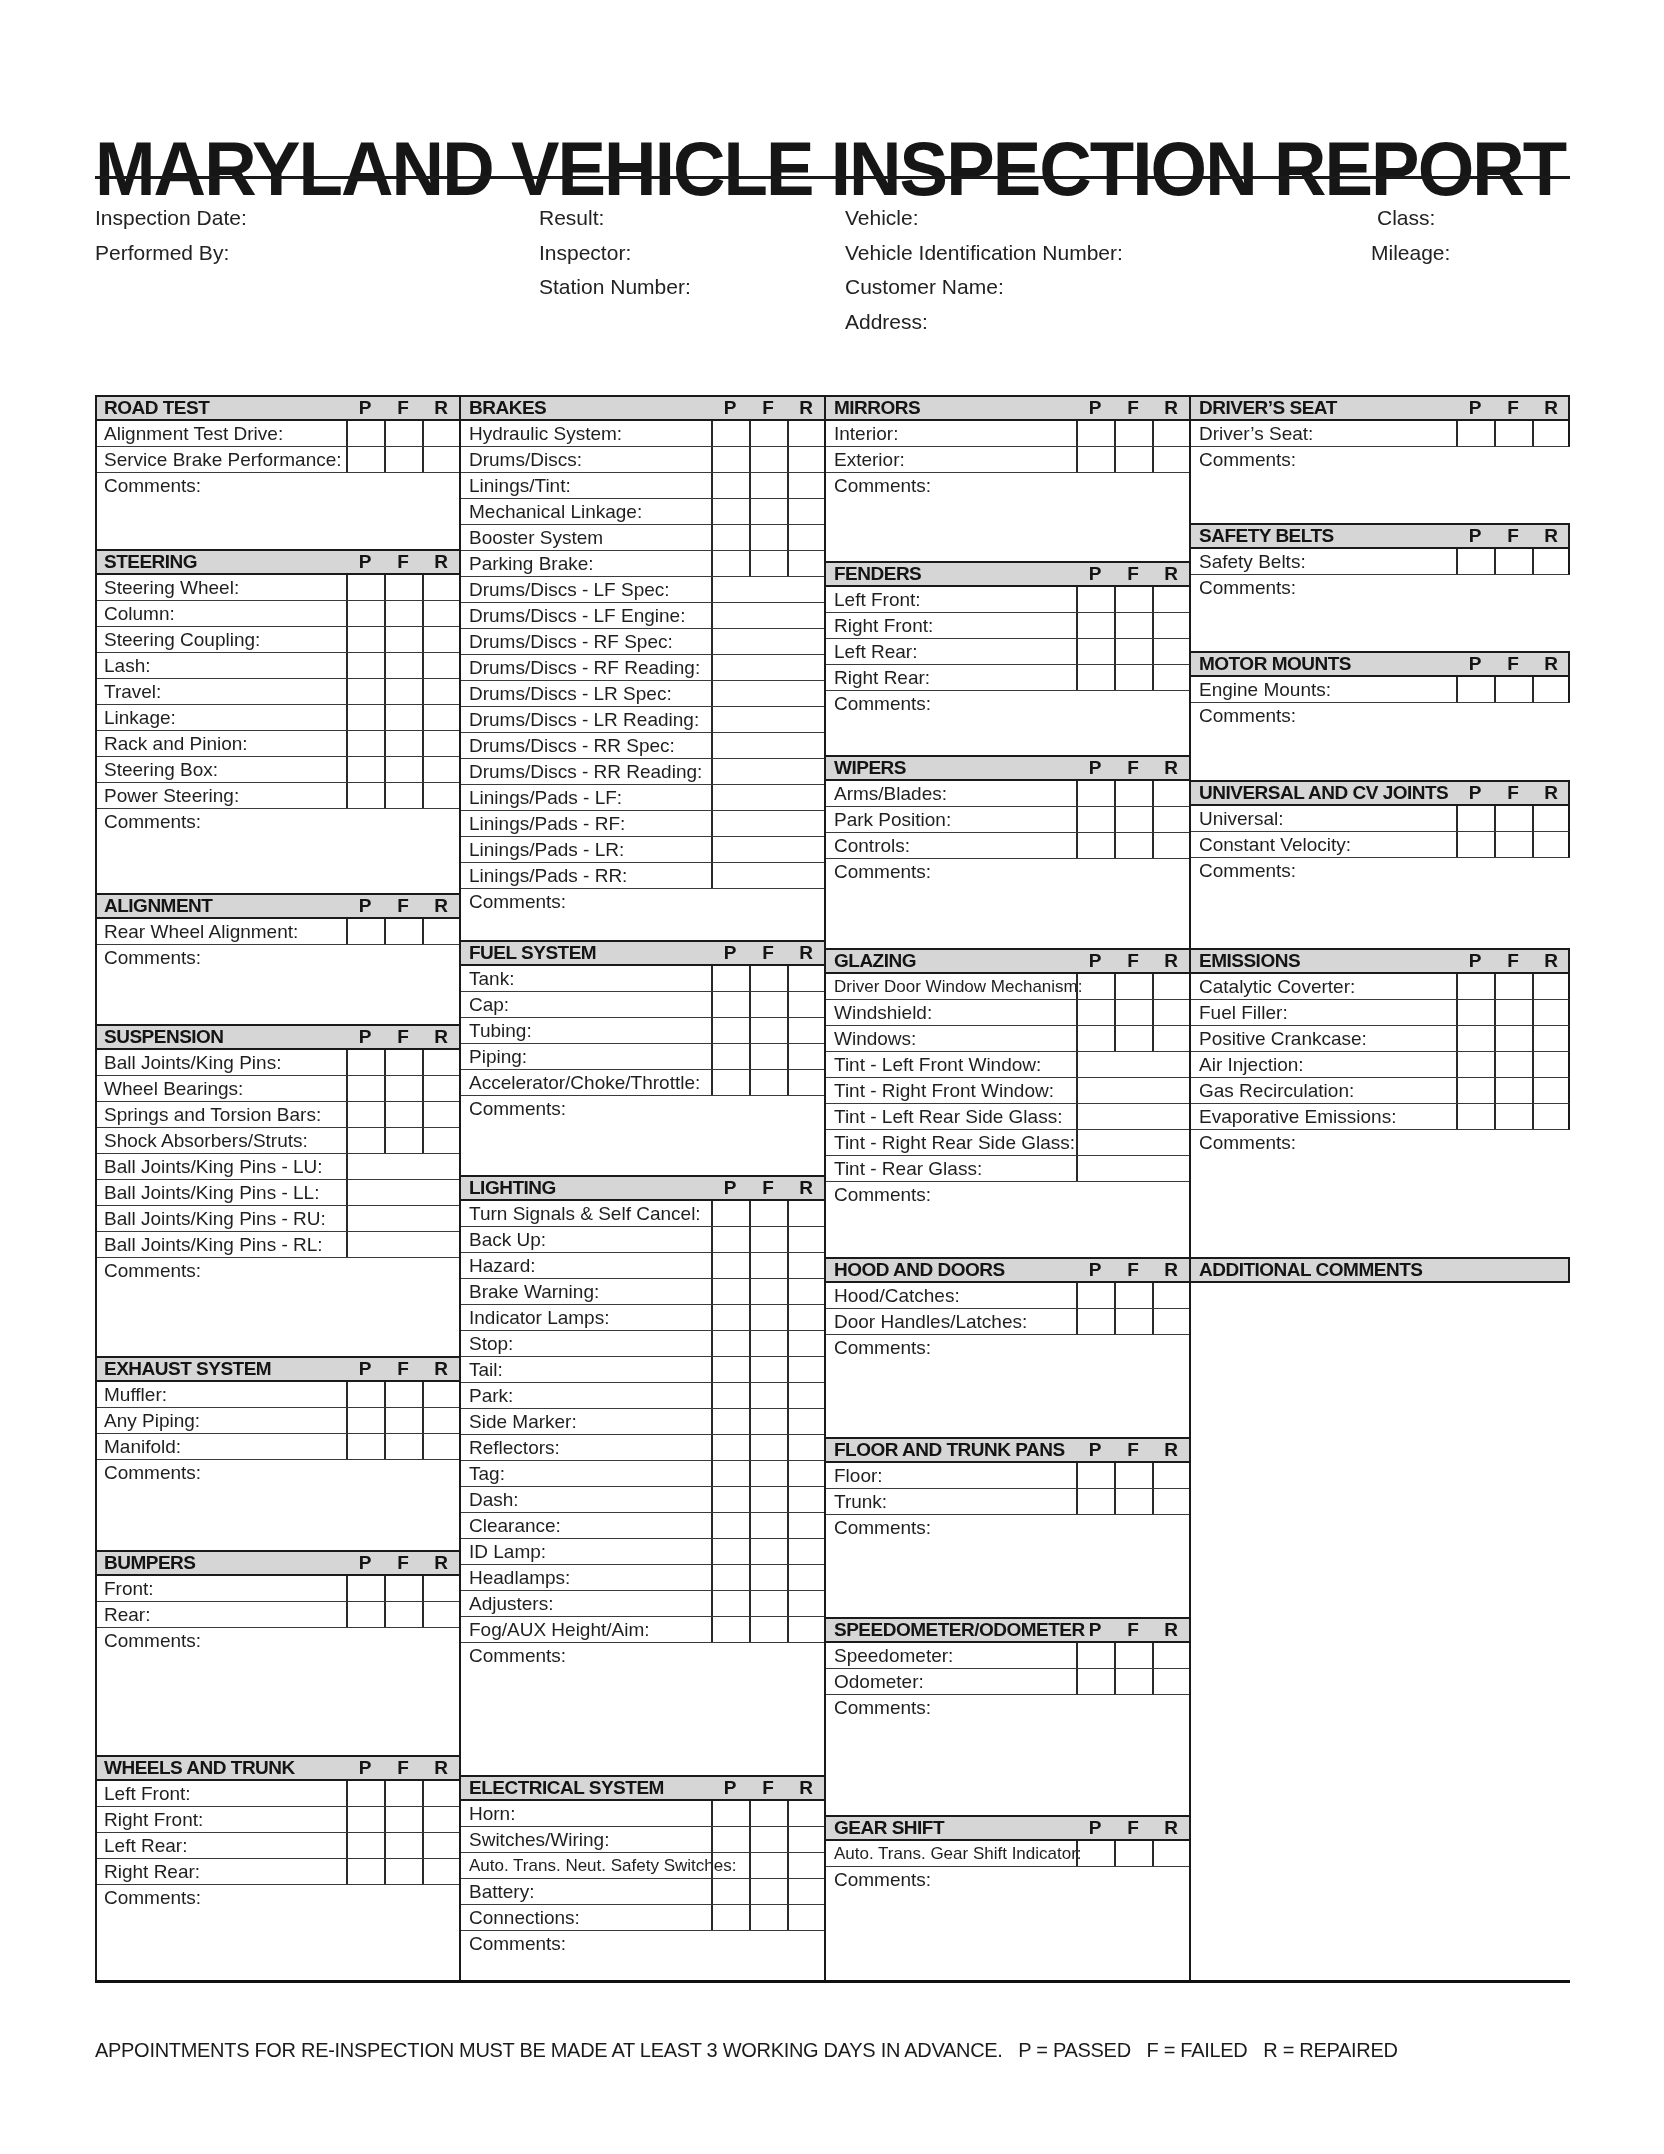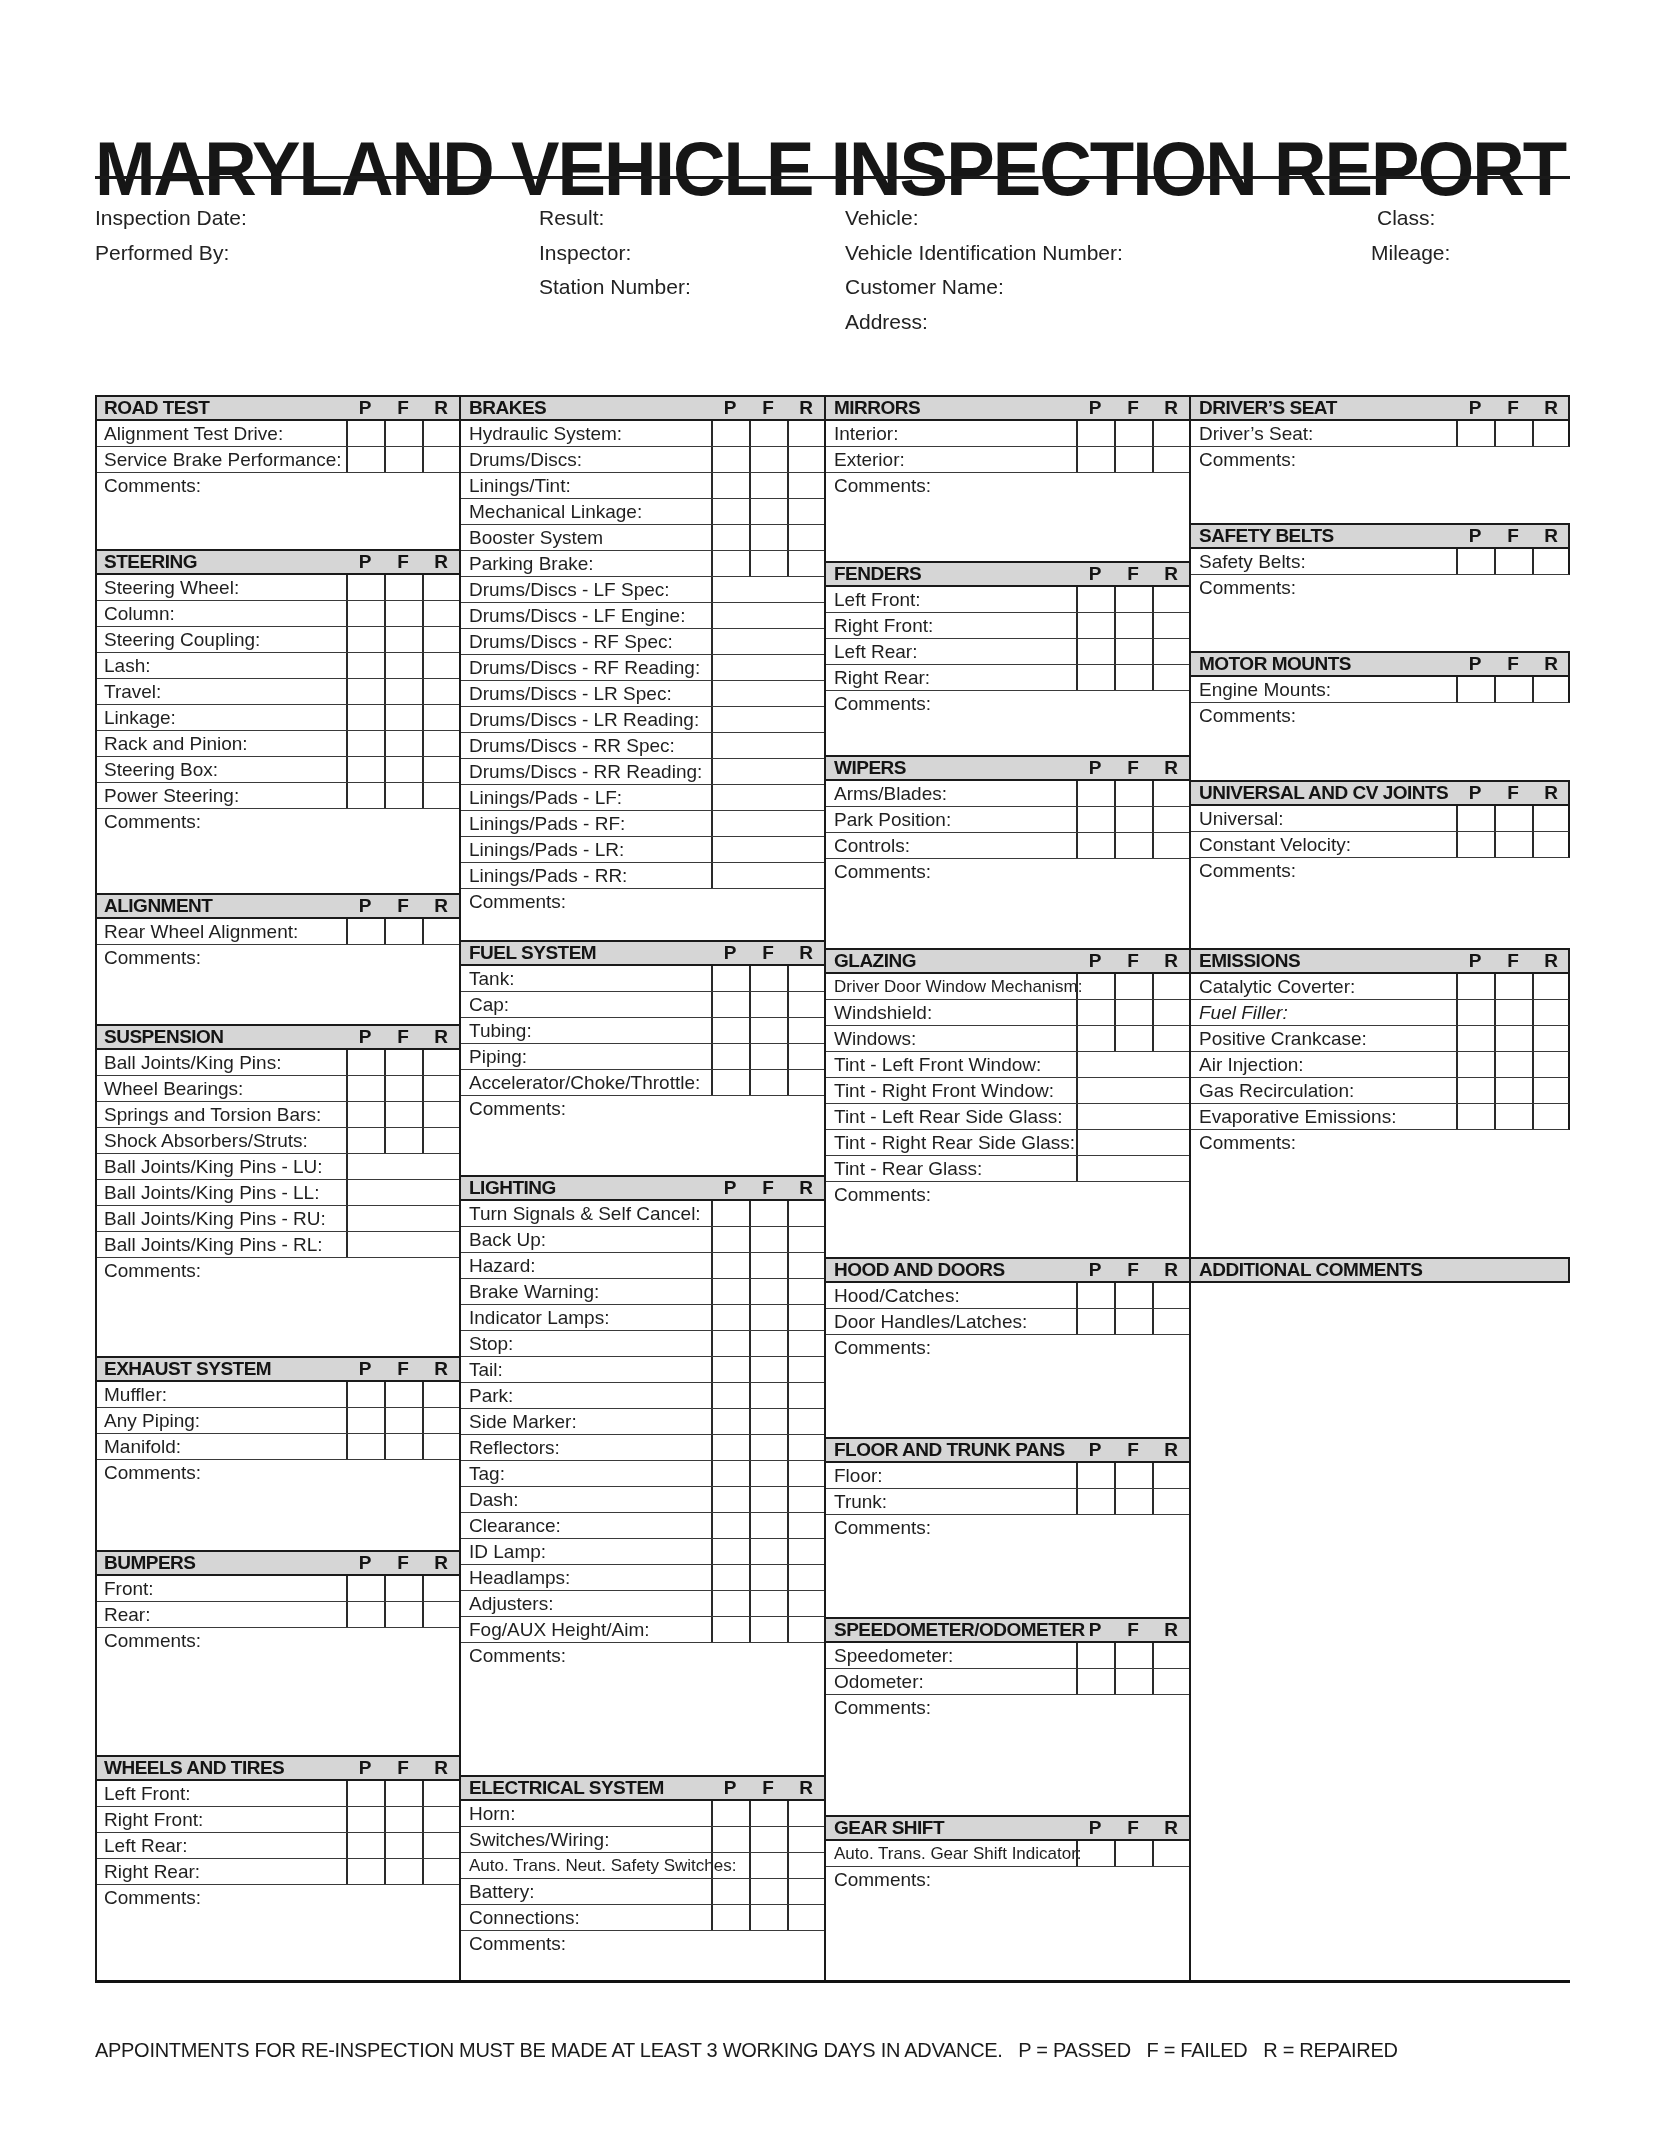--- a/index.html
+++ b/index.html
@@ -254,21 +254,21 @@
             <div class="box" style="left: 251px; width: 38px;"></div>
             <div class="box" style="left: 289px; width: 38px;"></div>
             <div class="box" style="left: 327px; width: 38px;"></div>
           </div>
           <div class="row comments">
             <div class="row-label">Comments:</div>
           </div>
         </div>
         <div class="sec" style="top: 1360px;">
           <div class="sec-h">
-            <div class="sec-title">WHEELS AND TIRES</div>
+            <div class="sec-title">WHEELS AND TRUNK</div>
             <div class="pfr-letter" style="left: 251px; width: 38px;">P</div>
             <div class="pfr-letter" style="left: 289px; width: 38px;">F</div>
             <div class="pfr-letter" style="left: 327px; width: 38px;">R</div>
           </div>
           <div class="row">
             <div class="row-label">Left Front:</div>
             <div class="box" style="left: 251px; width: 38px;"></div>
             <div class="box" style="left: 289px; width: 38px;"></div>
             <div class="box" style="left: 327px; width: 38px;"></div>
           </div>
@@ -892,21 +892,21 @@
             <div class="pfr-letter" style="left: 266px; width: 38px;">P</div>
             <div class="pfr-letter" style="left: 304px; width: 38px;">F</div>
             <div class="pfr-letter" style="left: 342px; width: 38px;">R</div>
           </div>
           <div class="row" style="border-right: 2px solid rgb(26, 26, 26);">
             <div class="row-label">Catalytic Coverter:</div>
             <div class="box" style="left: 266px; width: 38px;"></div>
             <div class="box" style="left: 304px; width: 38px;"></div>
             <div class="box" style="left: 342px; width: 38px;"></div>
           </div>
-          <div class="row" style="border-right: 2px solid rgb(26, 26, 26); font-style: italic;">
+          <div class="row" style="border-right: 2px solid rgb(26, 26, 26);">
             <div class="row-label">Fuel Filler:</div>
             <div class="box" style="left: 266px; width: 38px;"></div>
             <div class="box" style="left: 304px; width: 38px;"></div>
             <div class="box" style="left: 342px; width: 38px;"></div>
           </div>
           <div class="row" style="border-right: 2px solid rgb(26, 26, 26);">
             <div class="row-label">Positive Crankcase:</div>
             <div class="box" style="left: 266px; width: 38px;"></div>
             <div class="box" style="left: 304px; width: 38px;"></div>
             <div class="box" style="left: 342px; width: 38px;"></div>

